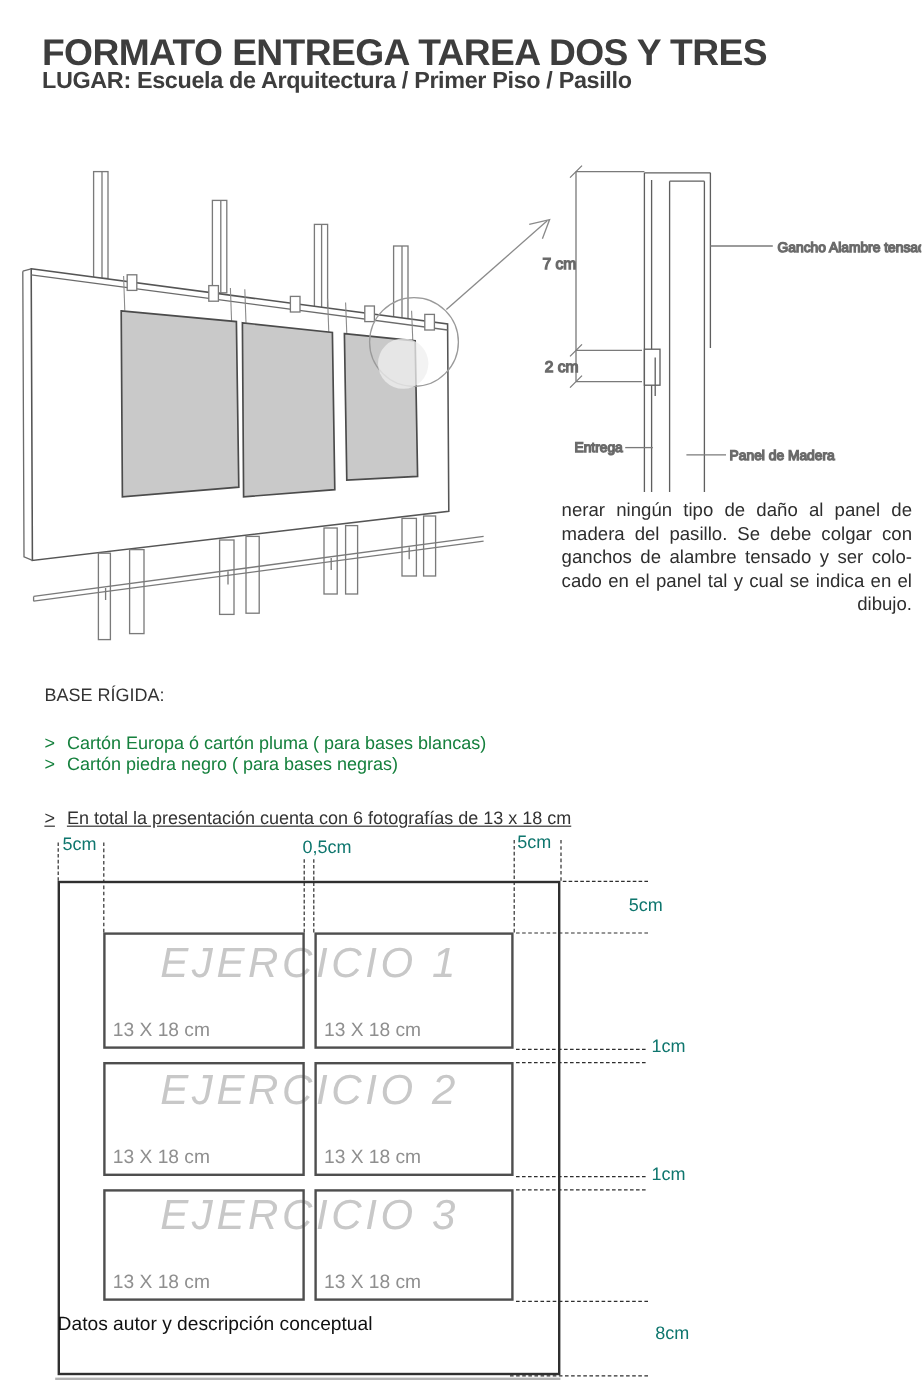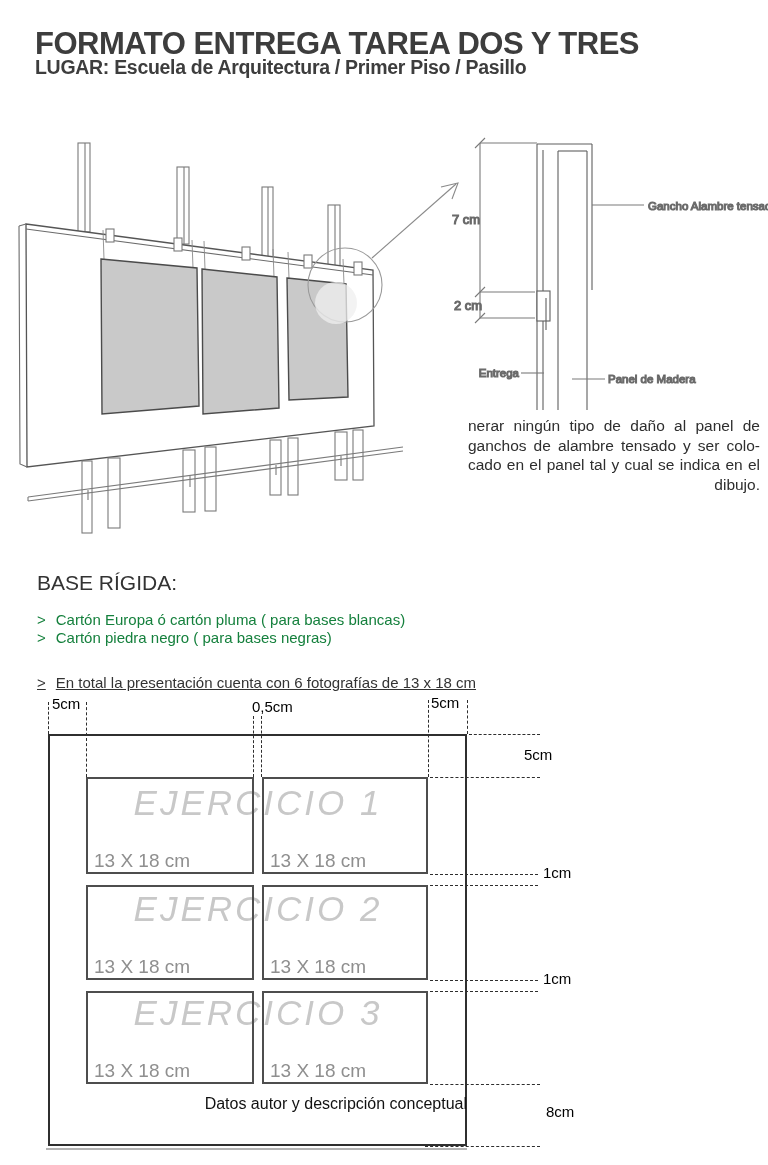--- a/index.html
+++ b/index.html
@@ -14,37 +14,37 @@
   
   #drawing-band { position:absolute; left:0; top:128px; width:768px; height:415px; }
   svg text { font-family:"Liberation Sans", sans-serif; fill:#3a3a3a; }
 
   
   #note { position:absolute; left:468px; top:416px; width:292px; font-size:15.5px; line-height:19.6px; color:#2e2e2e; }
   #note .jl { text-align:justify; text-align-last:justify; }
   #note .ll { text-align:right; }
 
   
-  #base-heading { position:absolute; left:37px; top:571px; font-size:21px; color:#333; }
+  #base-heading { position:absolute; left:37px; top:571px; font-size:15px; color:#333; }
   #base-list { position:absolute; left:37px; top:611px; font-size:15px; color:#15803d; line-height:17.5px; }
   #base-list .b { margin-right:10px; }
   #total-note { position:absolute; left:37px; top:674px; font-size:15px; color:#333;text-decoration:underline; }
   #total-note .b { margin-right:10px; }
 
   
   #diagram { position:absolute; left:0; top:690px; width:768px; height:475px; }
   #frame { position:absolute; left:48px; top:44px; width:419px; height:412px; border:2px solid #2f2f2f; }
   #frame-shadow { position:absolute; left:46px; top:458px; width:421px; height:2px; background:#b3b3b3; }
   .photo { position:absolute; border:2px solid #4e4e4e; background:transparent; }
   .wm { position:absolute; left:86px; width:344px; text-align:center; font-style:italic; font-size:35px; letter-spacing:3px; color:#c8c8c8; white-space:nowrap; }
-  .psize { position:absolute; font-size:19px; color:#8f8f8f; white-space:nowrap; }
+  .psize { position:absolute; font-size:16px; color:#8f8f8f; white-space:nowrap; }
   .vdash { position:absolute; width:0; border-left:1.5px dashed #2e2e2e; }
   .hdash { position:absolute; height:0; border-top:1.5px dashed #2e2e2e; }
-  .dim { position:absolute; font-size:15px; color:#000000; white-space:nowrap; }
-  #footer-label { position:absolute; left:48px; top:405px; width:419px; text-align:right; font-size:16px; color:#111; }
+  .dim { position:absolute; font-size:15px; color:#0f766e; white-space:nowrap; }
+  #footer-label { position:absolute; left:48px; top:405px; width:419px; text-align:left; font-size:16px; color:#111; }
 </style>
 </head>
 <body>
 
 <div id="page">
 
   <div id="subtitle">LUGAR: Escuela de Arquitectura / Primer Piso / Pasillo</div>
   <div id="title">FORMATO ENTREGA TAREA DOS Y TRES</div>
 
   <svg id="drawing-band" viewBox="0 128 768 415" width="768" height="415">
@@ -149,20 +149,21 @@
       <text x="648" y="210" font-size="11.5">Gancho Alambre tensado</text>
       <line x1="521" y1="373" x2="544" y2="373" stroke="#7a7a7a"></line>
       <text x="519" y="377" font-size="11.5" text-anchor="end">Entrega</text>
       <line x1="572" y1="379" x2="605" y2="379" stroke="#7a7a7a"></line>
       <text x="608" y="383" font-size="11.5">Panel de Madera</text>
     </g>
   </svg>
 
   <div id="note">
     <div class="jl">nerar ningún tipo de daño al panel de</div>
+    <div class="jl">madera del pasillo. Se debe colgar con</div>
     <div class="jl">ganchos de alambre tensado y ser colo-</div>
     <div class="jl">cado en el panel tal y cual se indica en el</div>
     <div class="ll">dibujo.</div>
   </div>
 
   <div id="base-heading">BASE RÍGIDA:</div>
   <div id="base-list">
     <div><span class="b">&gt;</span><span>Cartón Europa ó cartón pluma ( para bases blancas)</span></div>
     <div><span class="b">&gt;</span><span>Cartón piedra negro ( para bases negras)</span></div>
   </div>

